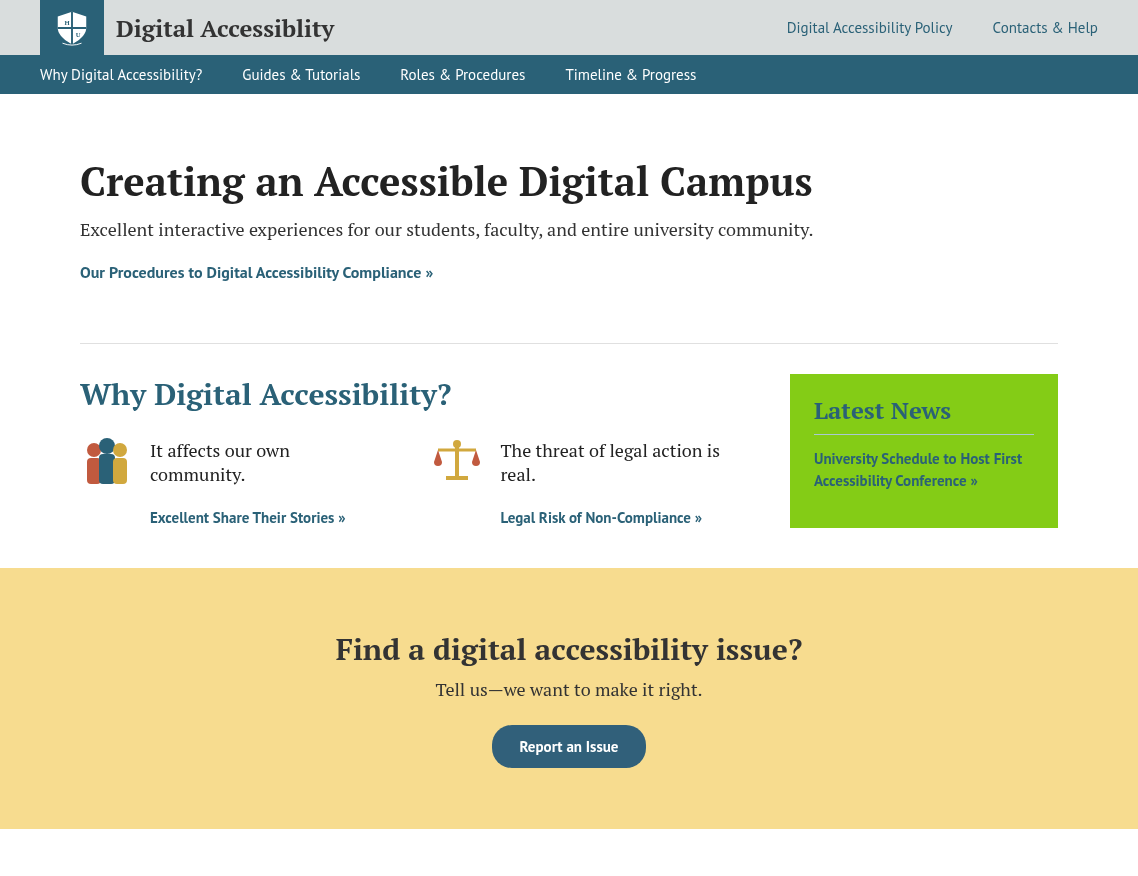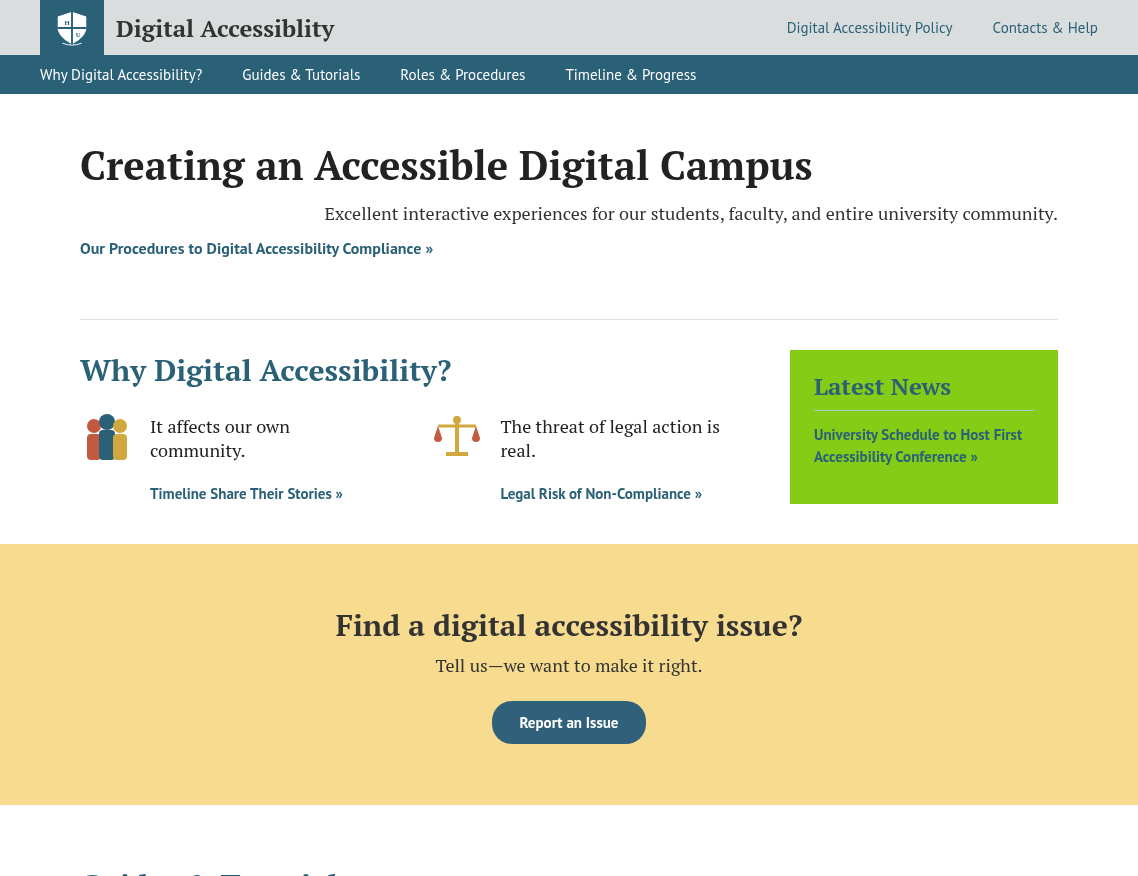--- a/index.html
+++ b/index.html
@@ -9,23 +9,23 @@
   .brand { display: flex; align-items: center; gap: 12px; }
   .logo-badge { width: 64px; height: 55px; background: #2a6177; display: flex; align-items: center; justify-content: center; }
   .logo-badge svg { width: 38px; height: 38px; }
   .site-title { font-size: 24px; font-weight: bold; color: #333; }
   .top-links { display: flex; gap: 40px; font-family: 'PT Sans', sans-serif; font-size: 15px; }
   .top-links a { color: #2a6177; text-decoration: none; text-align: right; }
   .navbar { background: #2a6177; height: 39px; display: flex; align-items: center; }
   .navbar-inner { width: 1058px; margin: 0 auto; display: flex; gap: 40px; font-family: 'PT Sans', sans-serif; font-size: 15px; }
   .navbar-inner a { color: #fff; text-decoration: none; }
   .content { width: 978px; margin: 0 auto; }
-  .hero { padding: 44px 0 30px; }
+  .hero { padding: 60px 0 30px; }
   .hero h1 { font-size: 40px; font-weight: bold; color: #222; margin-bottom: 10px; }
-  .hero .subtitle { font-size: 18px; color: #333; margin-bottom: 12px; text-align: right; }
+  .hero .subtitle { font-size: 18px; color: #333; margin-bottom: 20px; }
   .hero .commitment-link { font-family: 'PT Sans', sans-serif; font-weight: bold; color: #2a6177; font-size: 16px; text-decoration: none; }
   hr.divider { border: none; border-top: 1px solid #e0e0e0; margin: 30px 0; }
   .why-section { display: flex; gap: 40px; margin-bottom: 40px; }
   .why-left { flex: 1; }
   .why-left h2 { font-size: 30px; font-weight: bold; color: #2a6177; margin-bottom: 24px; }
   .reasons { display: flex; gap: 50px; }
   .reason { display: flex; gap: 16px; align-items: flex-start; }
   .reason .icon { width: 54px; height: 46px; flex-shrink: 0; }
   .reason .text h3 { font-family: 'PT Serif', serif; font-weight: normal; font-size: 18px; color: #222; margin-bottom: 20px; }
   .reason .text a { font-family: 'PT Sans', sans-serif; font-weight: bold; color: #2a6177; font-size: 15px; text-decoration: none; }
@@ -91,21 +91,21 @@
               <circle cx="14" cy="12" r="7" fill="#c15a3f"></circle>
               <circle cx="27" cy="8" r="8" fill="#2a6177"></circle>
               <circle cx="40" cy="12" r="7" fill="#d1a83e"></circle>
               <rect x="7" y="20" width="14" height="26" rx="4" fill="#c15a3f"></rect>
               <rect x="19" y="16" width="16" height="30" rx="4" fill="#2a6177"></rect>
               <rect x="33" y="20" width="14" height="26" rx="4" fill="#d1a83e"></rect>
             </svg>
           </div>
           <div class="text">
             <h3>It affects our own community.</h3>
-            <a href="#">Timeline Share Their Stories »</a>
+            <a href="#">Excellent Share Their Stories »</a>
           </div>
         </div>
         <div class="reason">
           <div class="icon">
             <svg viewBox="0 0 54 46">
               <rect x="25" y="6" width="4" height="32" fill="#d1a83e"></rect>
               <rect x="16" y="38" width="22" height="4" fill="#d1a83e"></rect>
               <line x1="8" y1="12" x2="46" y2="12" stroke="#d1a83e" stroke-width="3"></line>
               <circle cx="27" cy="6" r="4" fill="#d1a83e"></circle>
               <path d="M8 12 L4 24 L12 24 Z" fill="#c15a3f"></path>

